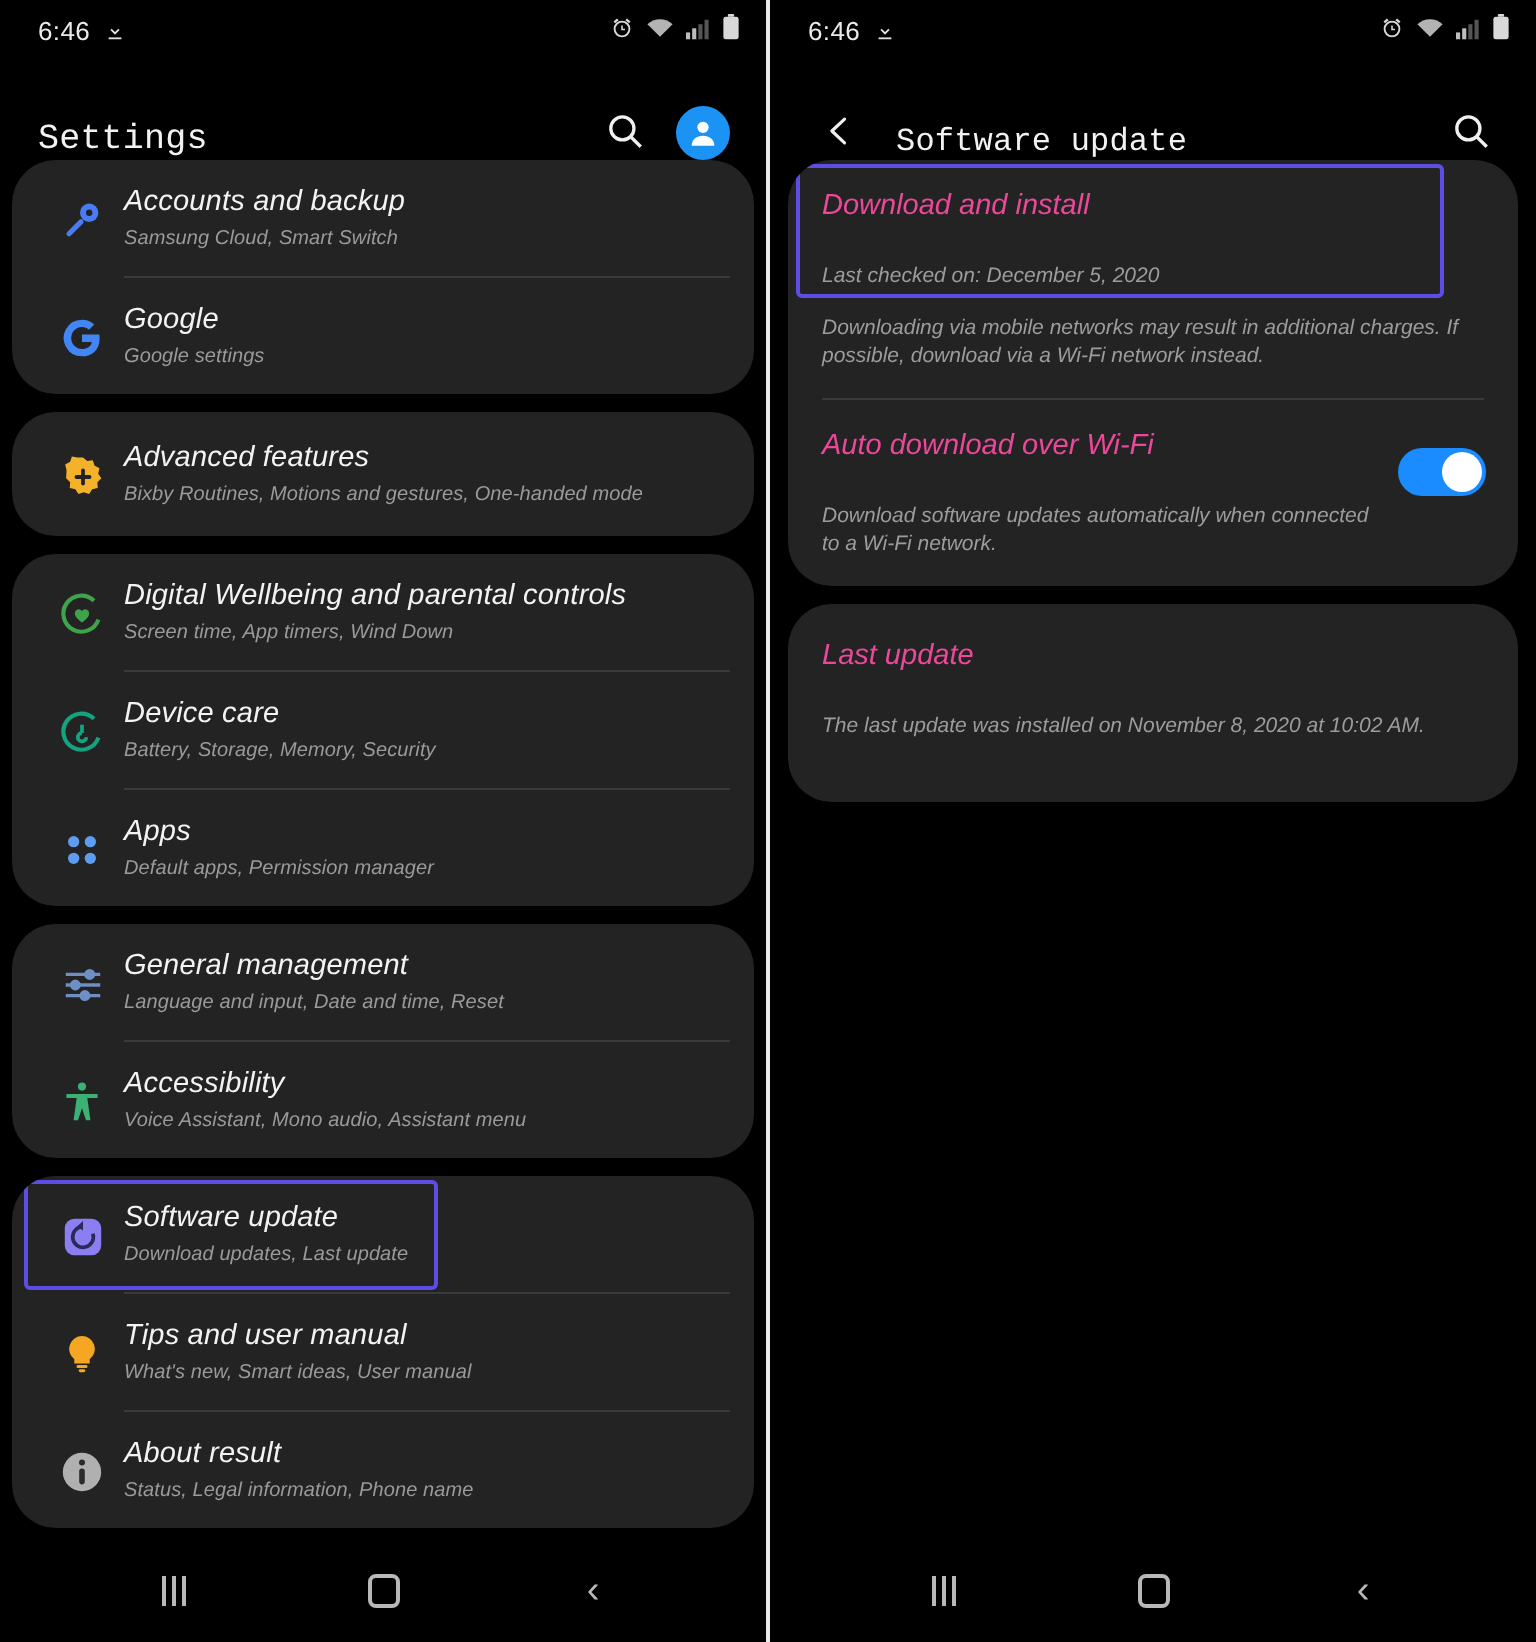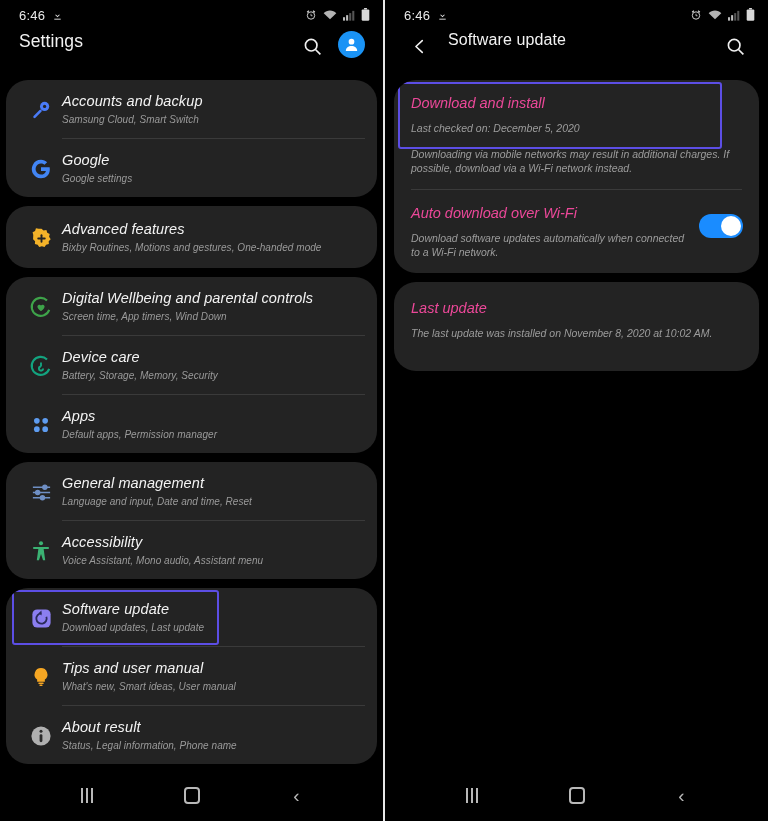--- a/index.html
+++ b/index.html
@@ -25,22 +25,23 @@
     padding: 0 13px 0 19px;
     color: #e3e3e3;
   }
   .sb-time { font-size: 13px; letter-spacing: .2px; color: #eaeaea; }
   .sb-dl { margin-left: 7px; display: inline-flex; }
   .sb-right { margin-left: auto; display: flex; align-items: center; gap: 6px; }
 
   
   .actionbar {
     height: 49px; flex: 0 0 49px;
-    display: flex; align-items: flex-start;
+    display: flex; align-items: flex-end;
     padding: 0 18px 0 19px;
+    font-family: Liberation Mono, monospace;
   }
   .ab-title { font-size: 17.5px; color: #f2f2f2; letter-spacing: .1px; }
   .ab-title.sub { font-size: 16px; margin-left: 14px; }
   .ab-spacer { flex: 1; }
   .ab-icon { width: 30px; height: 30px; display: flex; align-items: center; justify-content: center; }
   .avatar {
     width: 27px; height: 27px; border-radius: 50%;
     background: #1a93f5; margin-left: 11px;
     display: flex; align-items: center; justify-content: center;
   }
@@ -76,21 +77,21 @@
     content: ""; position: absolute;
     left: 6px; top: 2px; width: 203px; height: 51px;
     border: 2px solid #5c4ee5; border-radius: 3px;
     pointer-events: none;
   }
   .hl-wide::after { width: 320px; height: 63px; left: 4px; top: 2px; }
 
   
   .rrow { padding: 14px 16px 14px 17px; position: relative; }
   .rrow .t1 { font-size: 14.5px; color: #ec4899; line-height: 19px; }
-  .rrow .t2 { font-size: 10.5px; color: #9c9c9c; line-height: 14px; margin-top: 8px; }
+  .rrow .t2 { font-size: 10.5px; color: #9c9c9c; line-height: 14px; margin-top: 18px; }
   .rrow.flex { display: flex; align-items: flex-start; }
   .rrow .body { flex: 1; padding-right: 14px; }
   .toggle {
     flex: 0 0 44px; width: 44px; height: 24px; border-radius: 12px;
     background: #1a8cff; position: relative; margin-top: 10px;
   }
   .toggle .knob {
     position: absolute; right: 2px; top: 2px;
     width: 20px; height: 20px; border-radius: 50%; background: #fff;
   }

